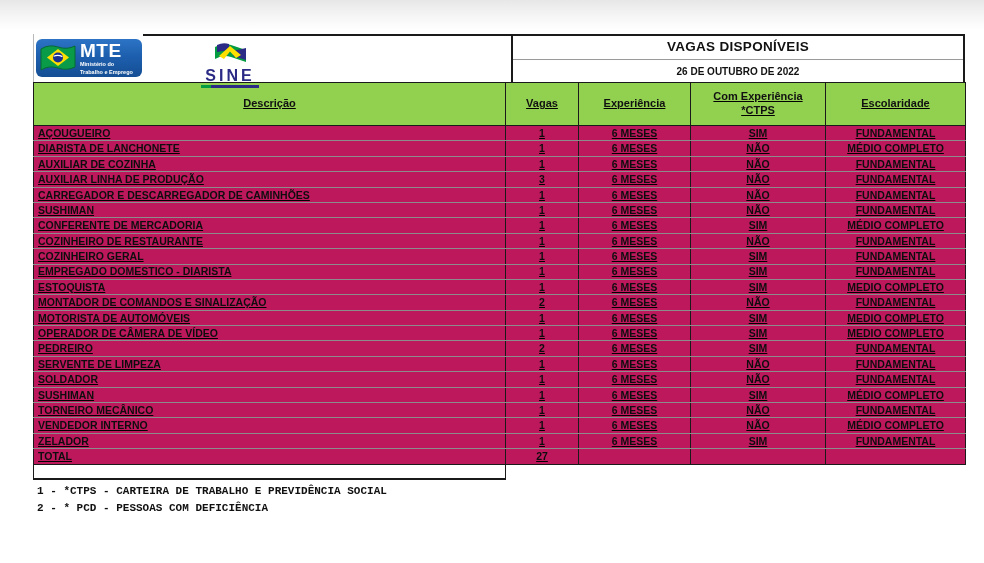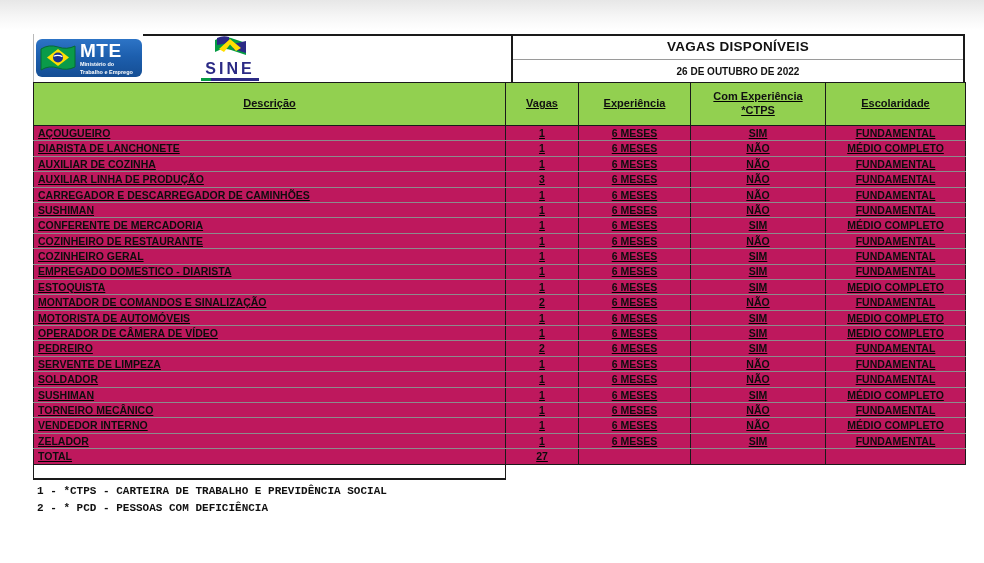--- a/index.html
+++ b/index.html
@@ -31,21 +31,21 @@
   
   .mte-logo{position:absolute;left:2px;top:5px;width:106px;height:38px;border-radius:6px;
     background:linear-gradient(180deg,#2d74c6 0%,#1d5fae 45%,#154e94 100%);
     display:flex;align-items:center;padding:2px 4px 2px 3px;z-index:4;}
   .mte-flag{flex:0 0 auto;margin-right:3px;}
   .mte-text{display:flex;flex-direction:column;line-height:1;color:#fff;}
   .mte-acronym{font-size:19px;font-weight:700;letter-spacing:.5px;}
   .mte-subtitle{font-size:5.5px;font-weight:700;line-height:1.15;margin-top:1px;}
 
   
-  .sine-logo{position:absolute;left:148px;top:0;width:96px;text-align:center;z-index:4;}
+  .sine-logo{position:absolute;left:148px;top:7px;width:96px;text-align:center;z-index:4;}
   .sine-flag{display:block;margin:0 auto;}
   .sine-name{display:block;font-size:16px;font-weight:700;color:var(--sine-navy);letter-spacing:3px;line-height:1;}
   .sine-underline{display:block;width:58px;height:3px;margin:1px auto 0 auto;
     background:linear-gradient(90deg,var(--flag-green) 0 18%,var(--sine-navy) 18% 100%);}
 
   
   table.vagas{border-collapse:collapse;table-layout:fixed;width:932px;background:#be185d;text-decoration:underline;}
   table.vagas col.c1{width:472px;} table.vagas col.c2{width:73px;}
   table.vagas col.c3{width:112px;} table.vagas col.c4{width:135px;} table.vagas col.c5{width:140px;}
   table.vagas th{

